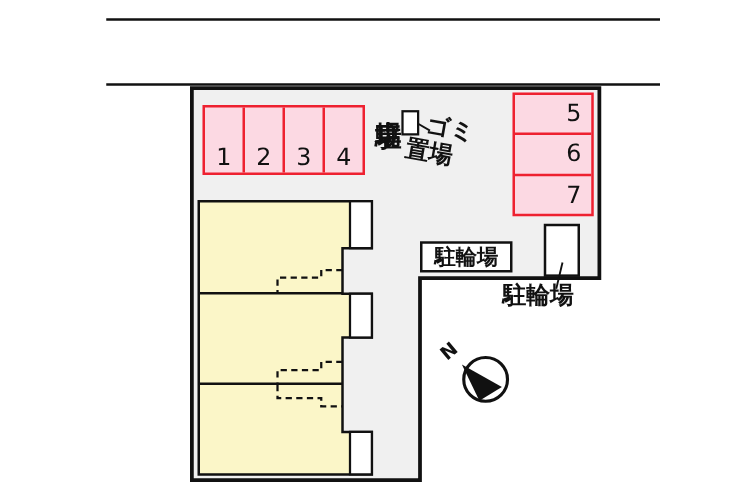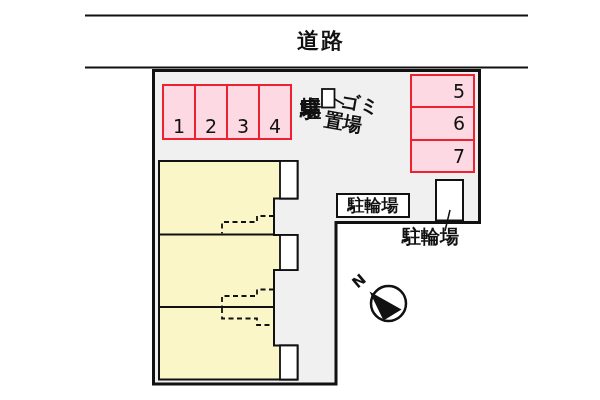--- a/index.html
+++ b/index.html
@@ -84,21 +84,20 @@
 
     <rect x="436" y="180" width="27" height="40.5" fill="#ffffff" stroke="#111" stroke-width="2"></rect>
     <line x1="450" y1="210" x2="445" y2="231" stroke="#111" stroke-width="1.5"></line>
 
     <g>
       <circle cx="388.5" cy="303.5" r="17.5" fill="#ffffff" stroke="#111" stroke-width="2.5"></circle>
       <polygon points="369.5,291.5 401.5,309.5 383.5,320.5" fill="#111"></polygon>
     </g>
   </svg>
 
-  <div class="label road-label">道路</div>
 
   <div class="stalls-top">
     <div class="stall">
       <span>1</span>
     </div>
     <div class="stall">
       <span>2</span>
     </div>
     <div class="stall">
       <span>3</span>

